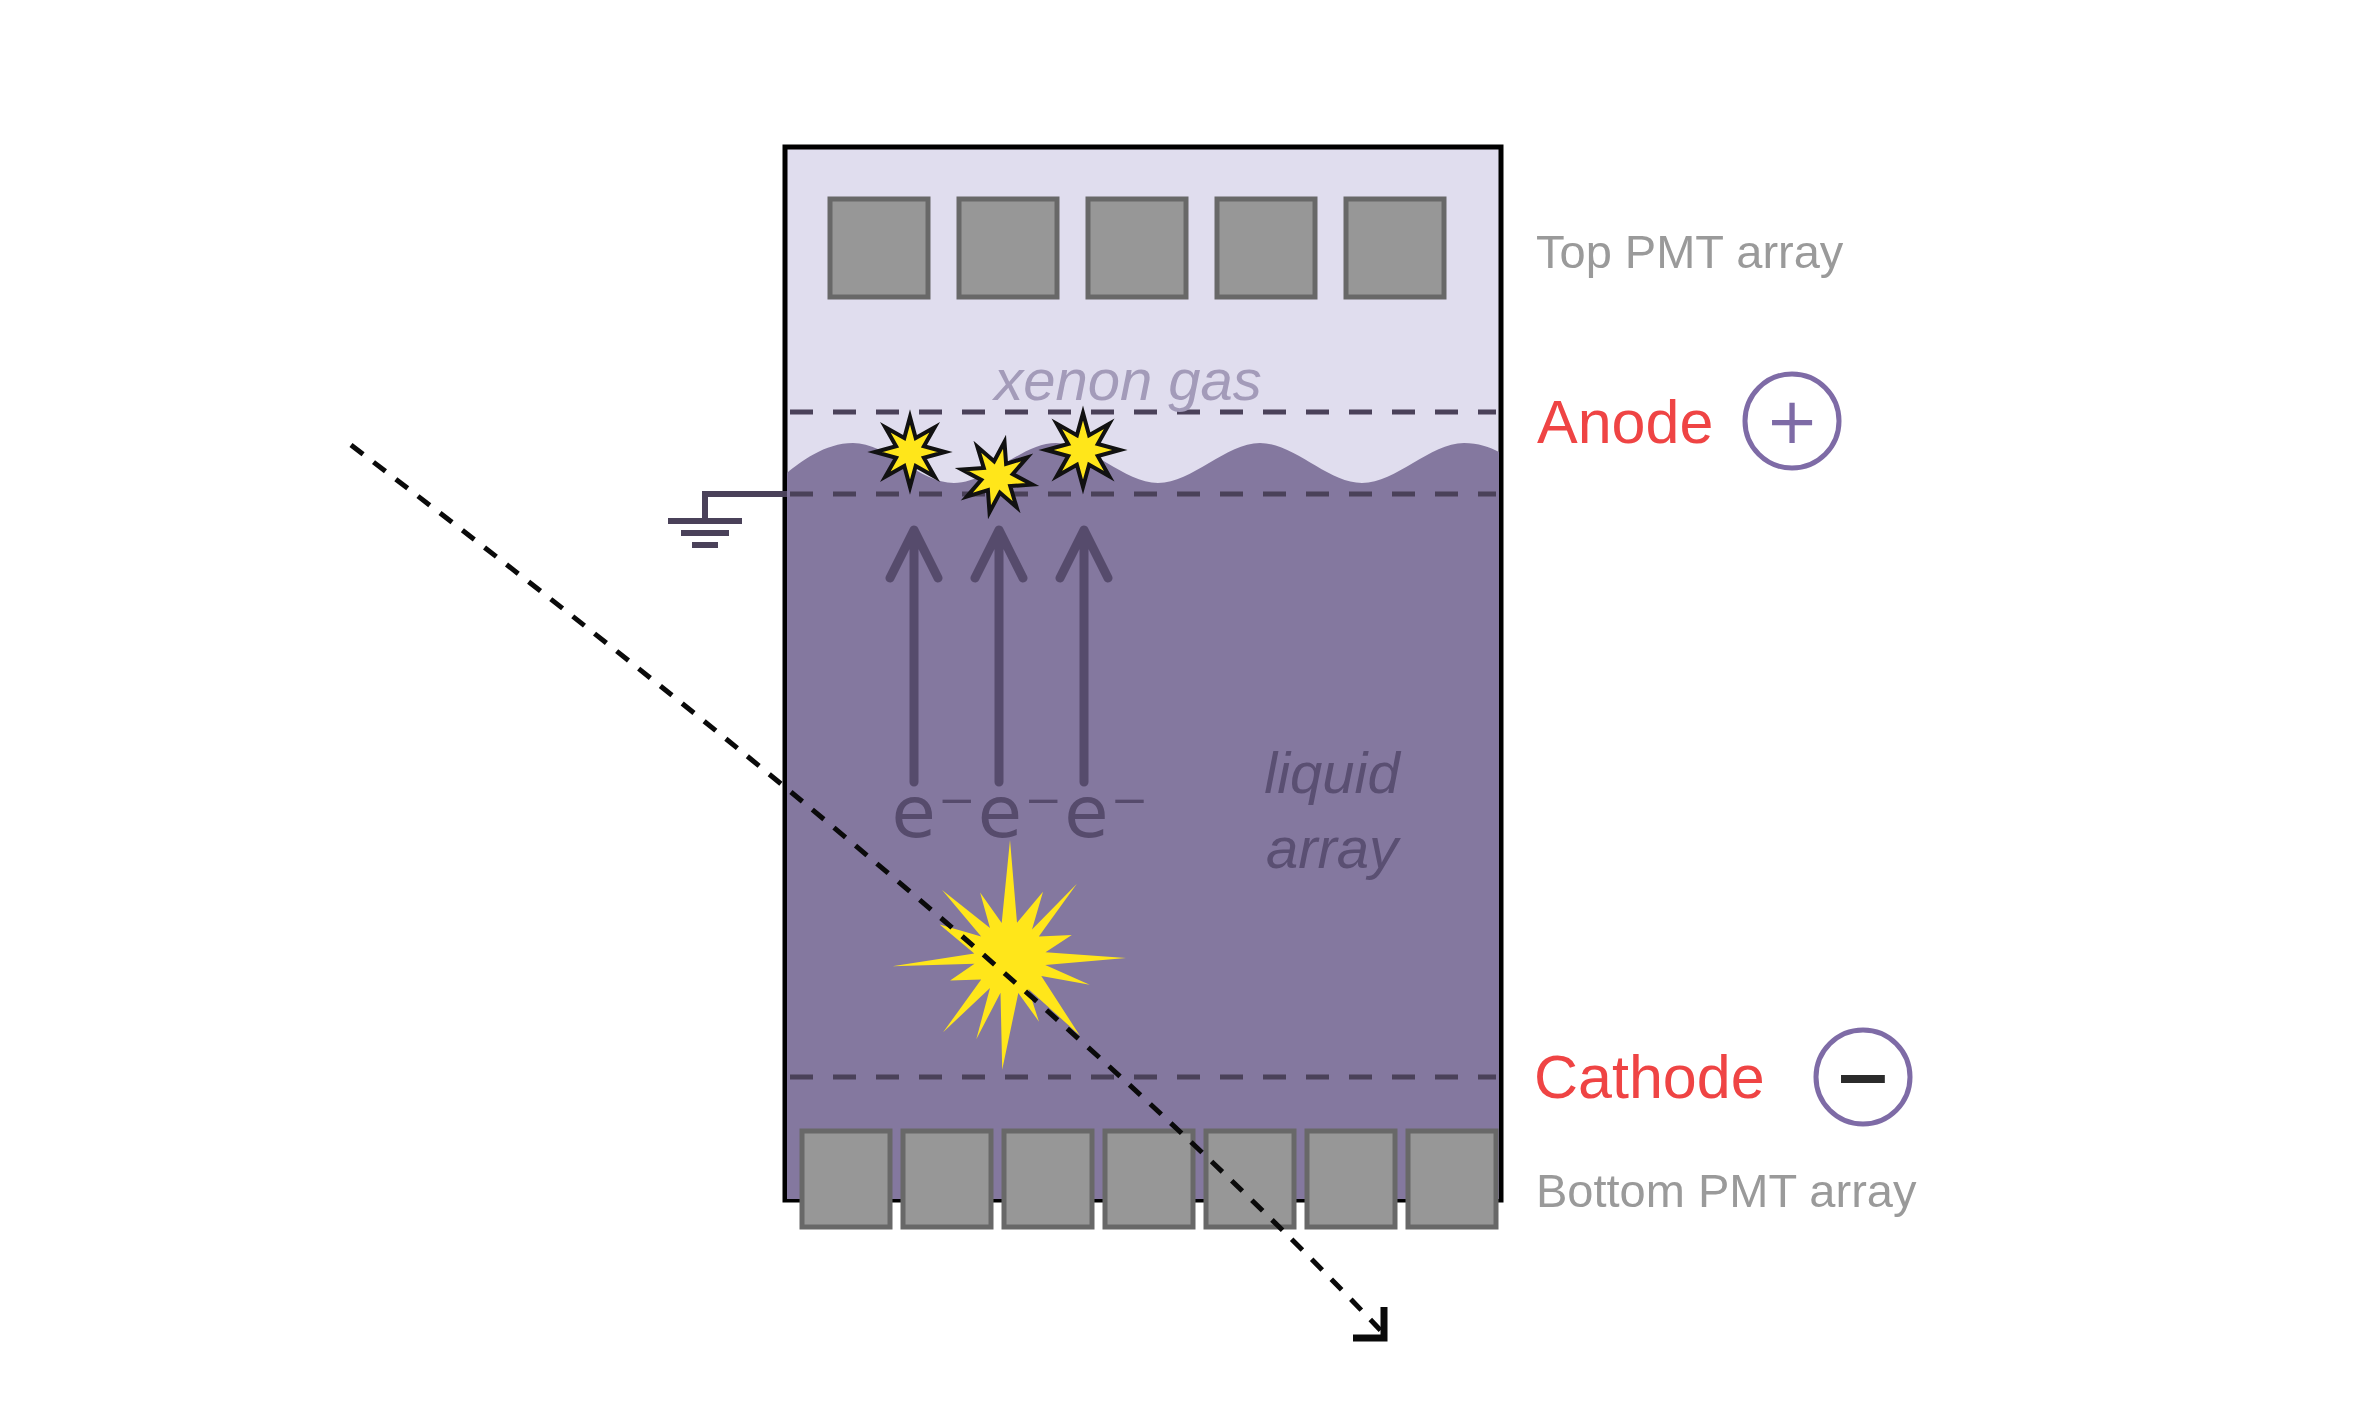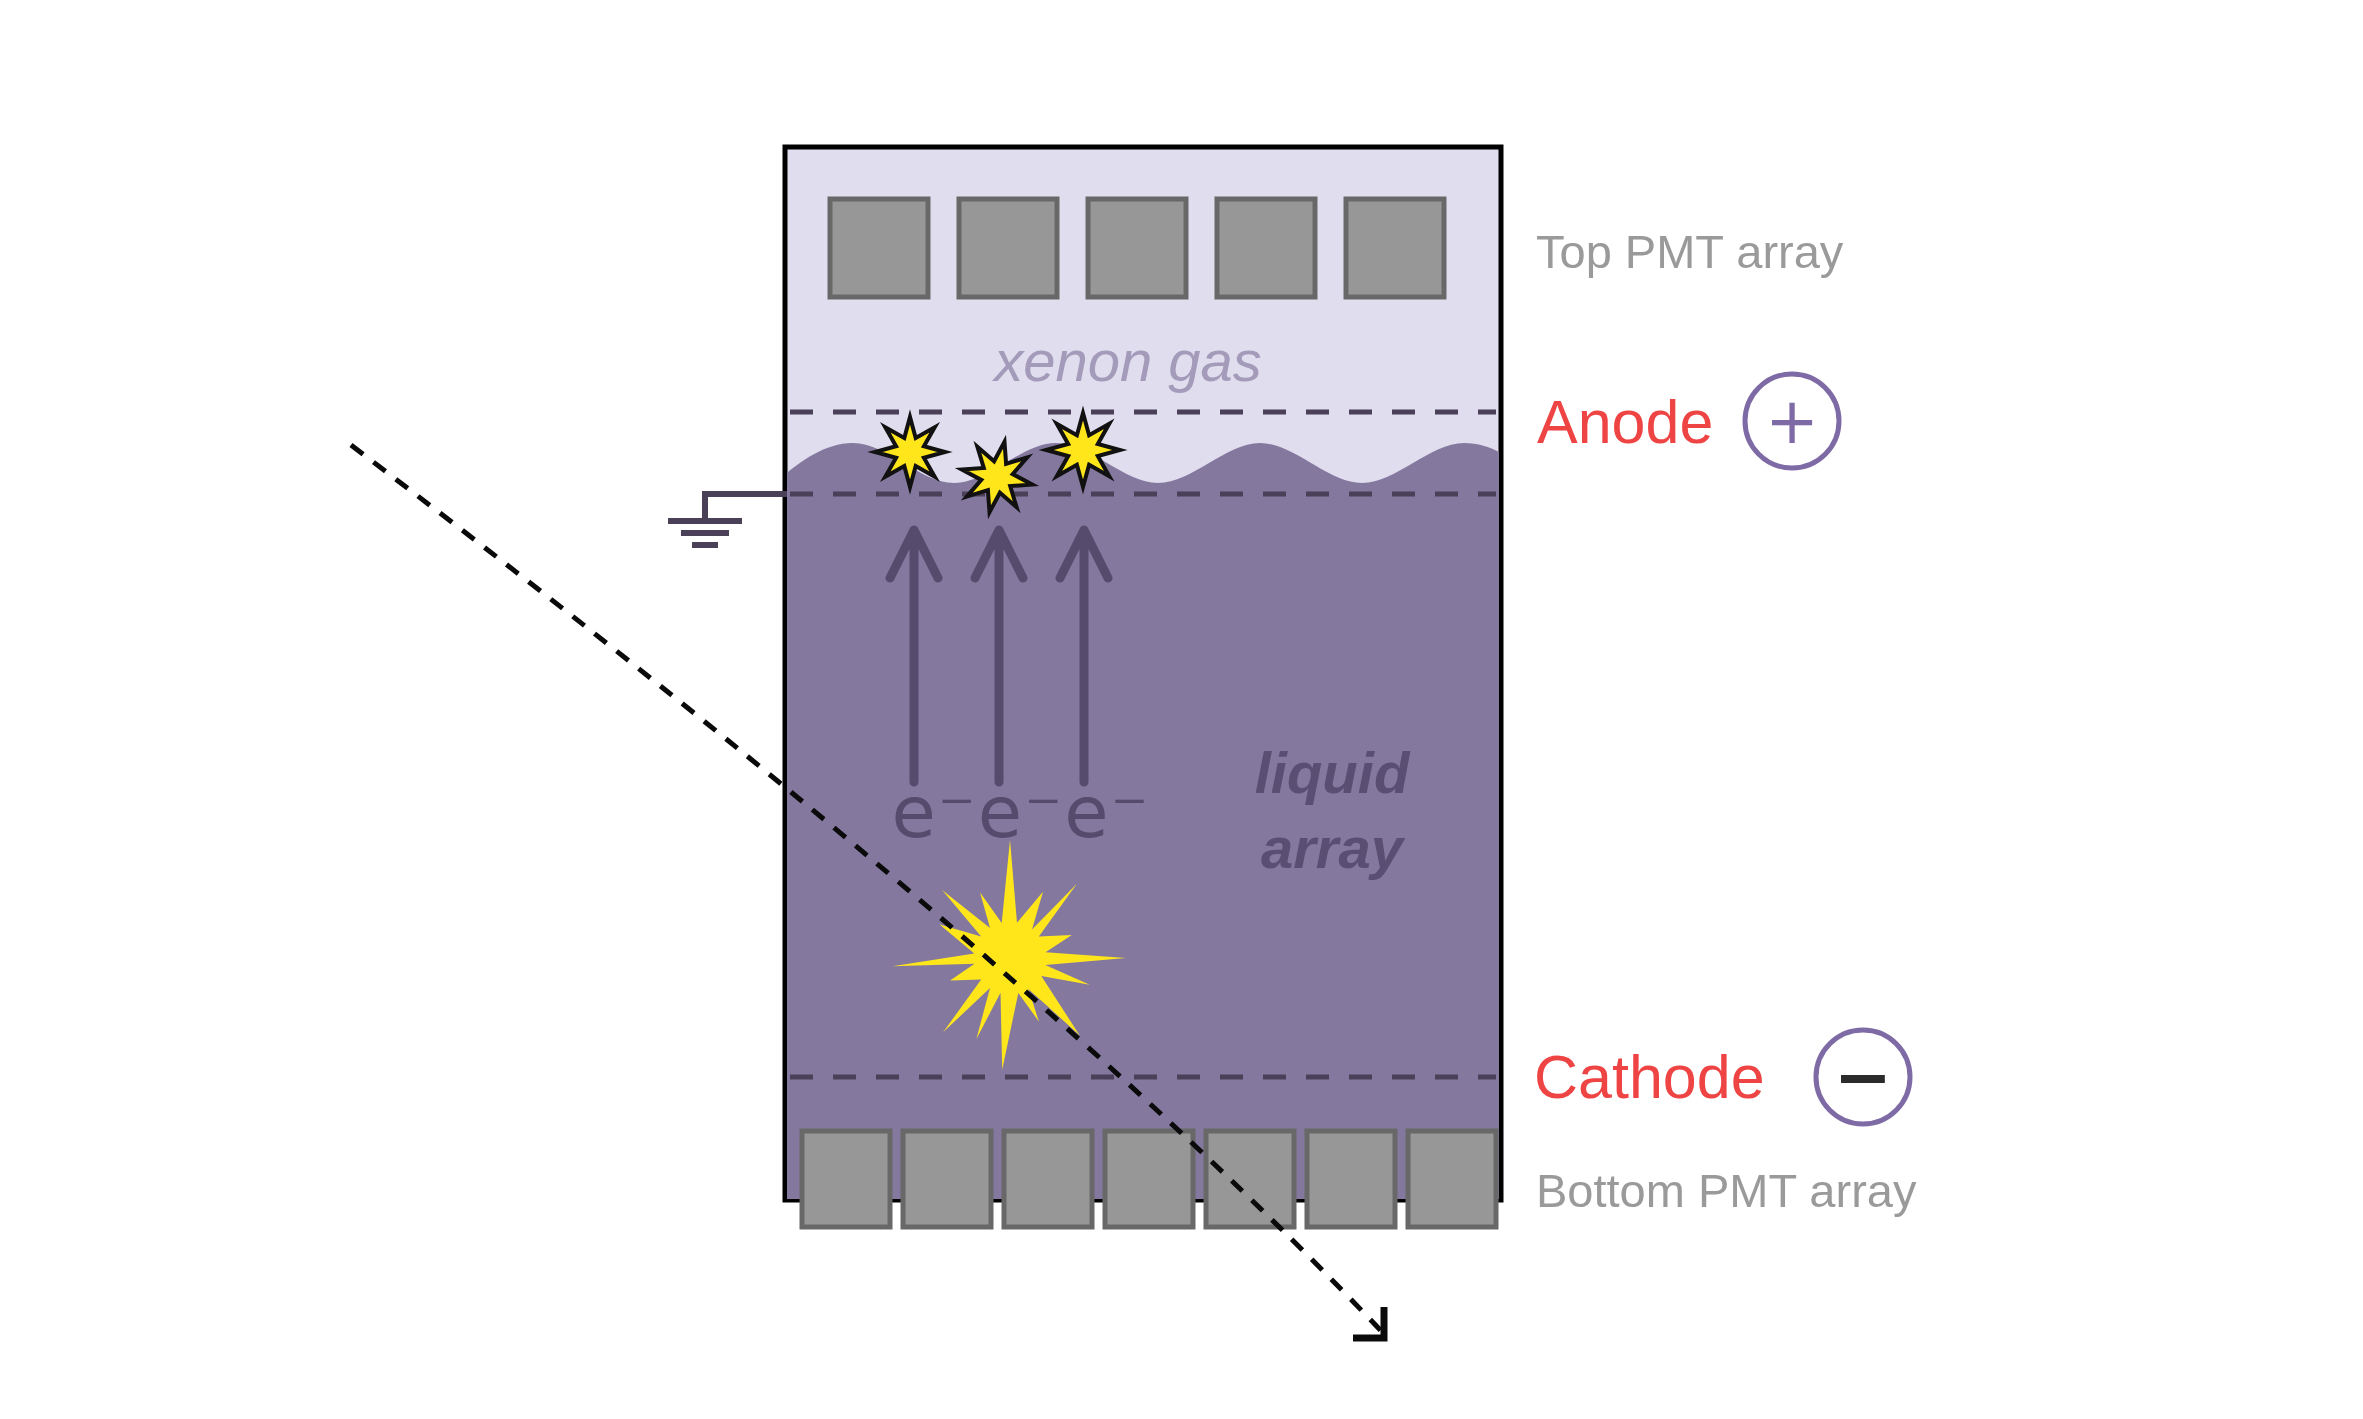--- a/index.html
+++ b/index.html
@@ -2,23 +2,23 @@
 <html><head>
 <meta charset="utf-8">
 <style>
   html,body{margin:0;padding:0;background:#ffffff;}
   #canvas{position:relative;width:2363px;height:1419px;background:#ffffff;overflow:hidden;
           font-family:"Liberation Sans", sans-serif;}
   #scene{position:absolute;left:0;top:0;}
   .lbl{position:absolute;line-height:1;white-space:nowrap;}
   .side-gray{font-size:47px;color:#9a9a9a;}
   .side-dark{font-size:61px;color:#ef4444;}
-  .gas-text{font-size:58px;font-style:italic;color:#a39bb9;transform:translate(-50%,-50%);text-align:center;}
+  .gas-text{font-size:58px;font-style:italic;color:#a39bb9;transform:translate(-50%,-50%);text-align:center;margin-top:19px;}
   .liquid-text{font-size:58px;font-style:italic;color:#5a4f72;transform:translate(-50%,-50%);
-               text-align:center;line-height:75px;font-weight:bold;}
+               text-align:center;line-height:75px;}
   .electrons{font-size:72px;color:#564b6c;transform:translate(-50%,-50%);
              font-family:"DejaVu Sans", sans-serif;letter-spacing:2px;}
 </style>
 </head>
 <body>
 
 <div id="canvas">
 
   <svg id="scene" width="2363" height="1419" viewBox="0 0 2363 1419">
     <defs>

